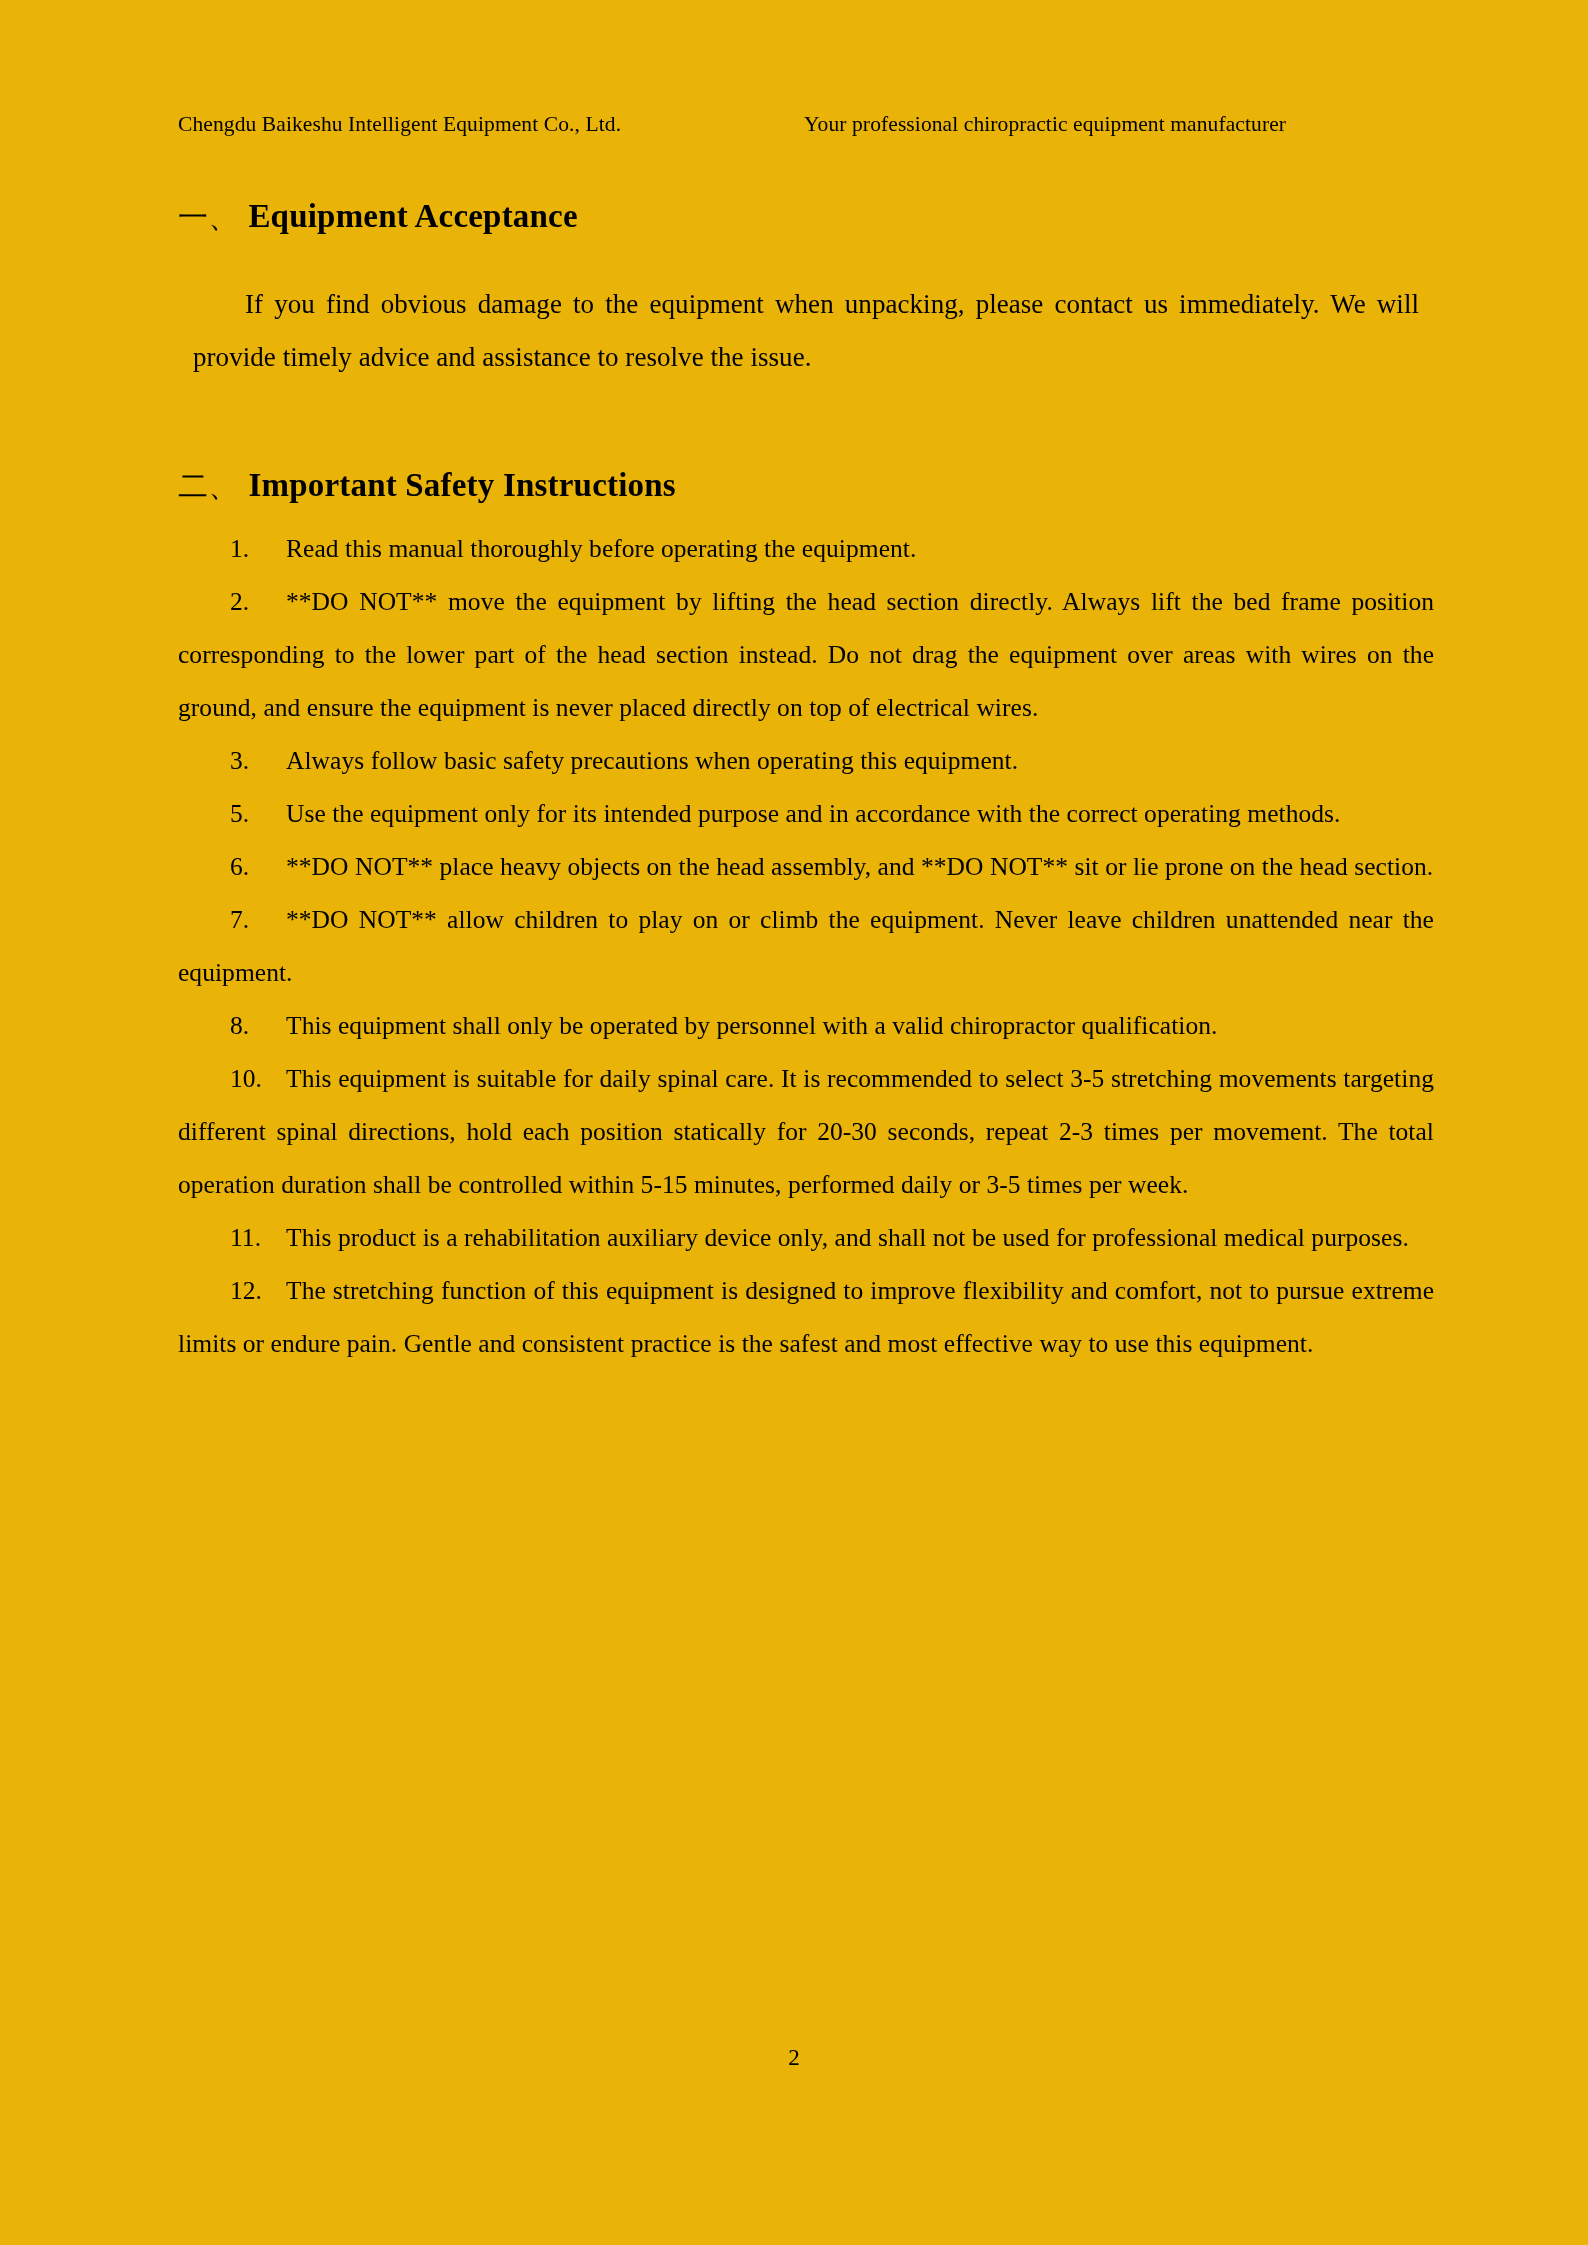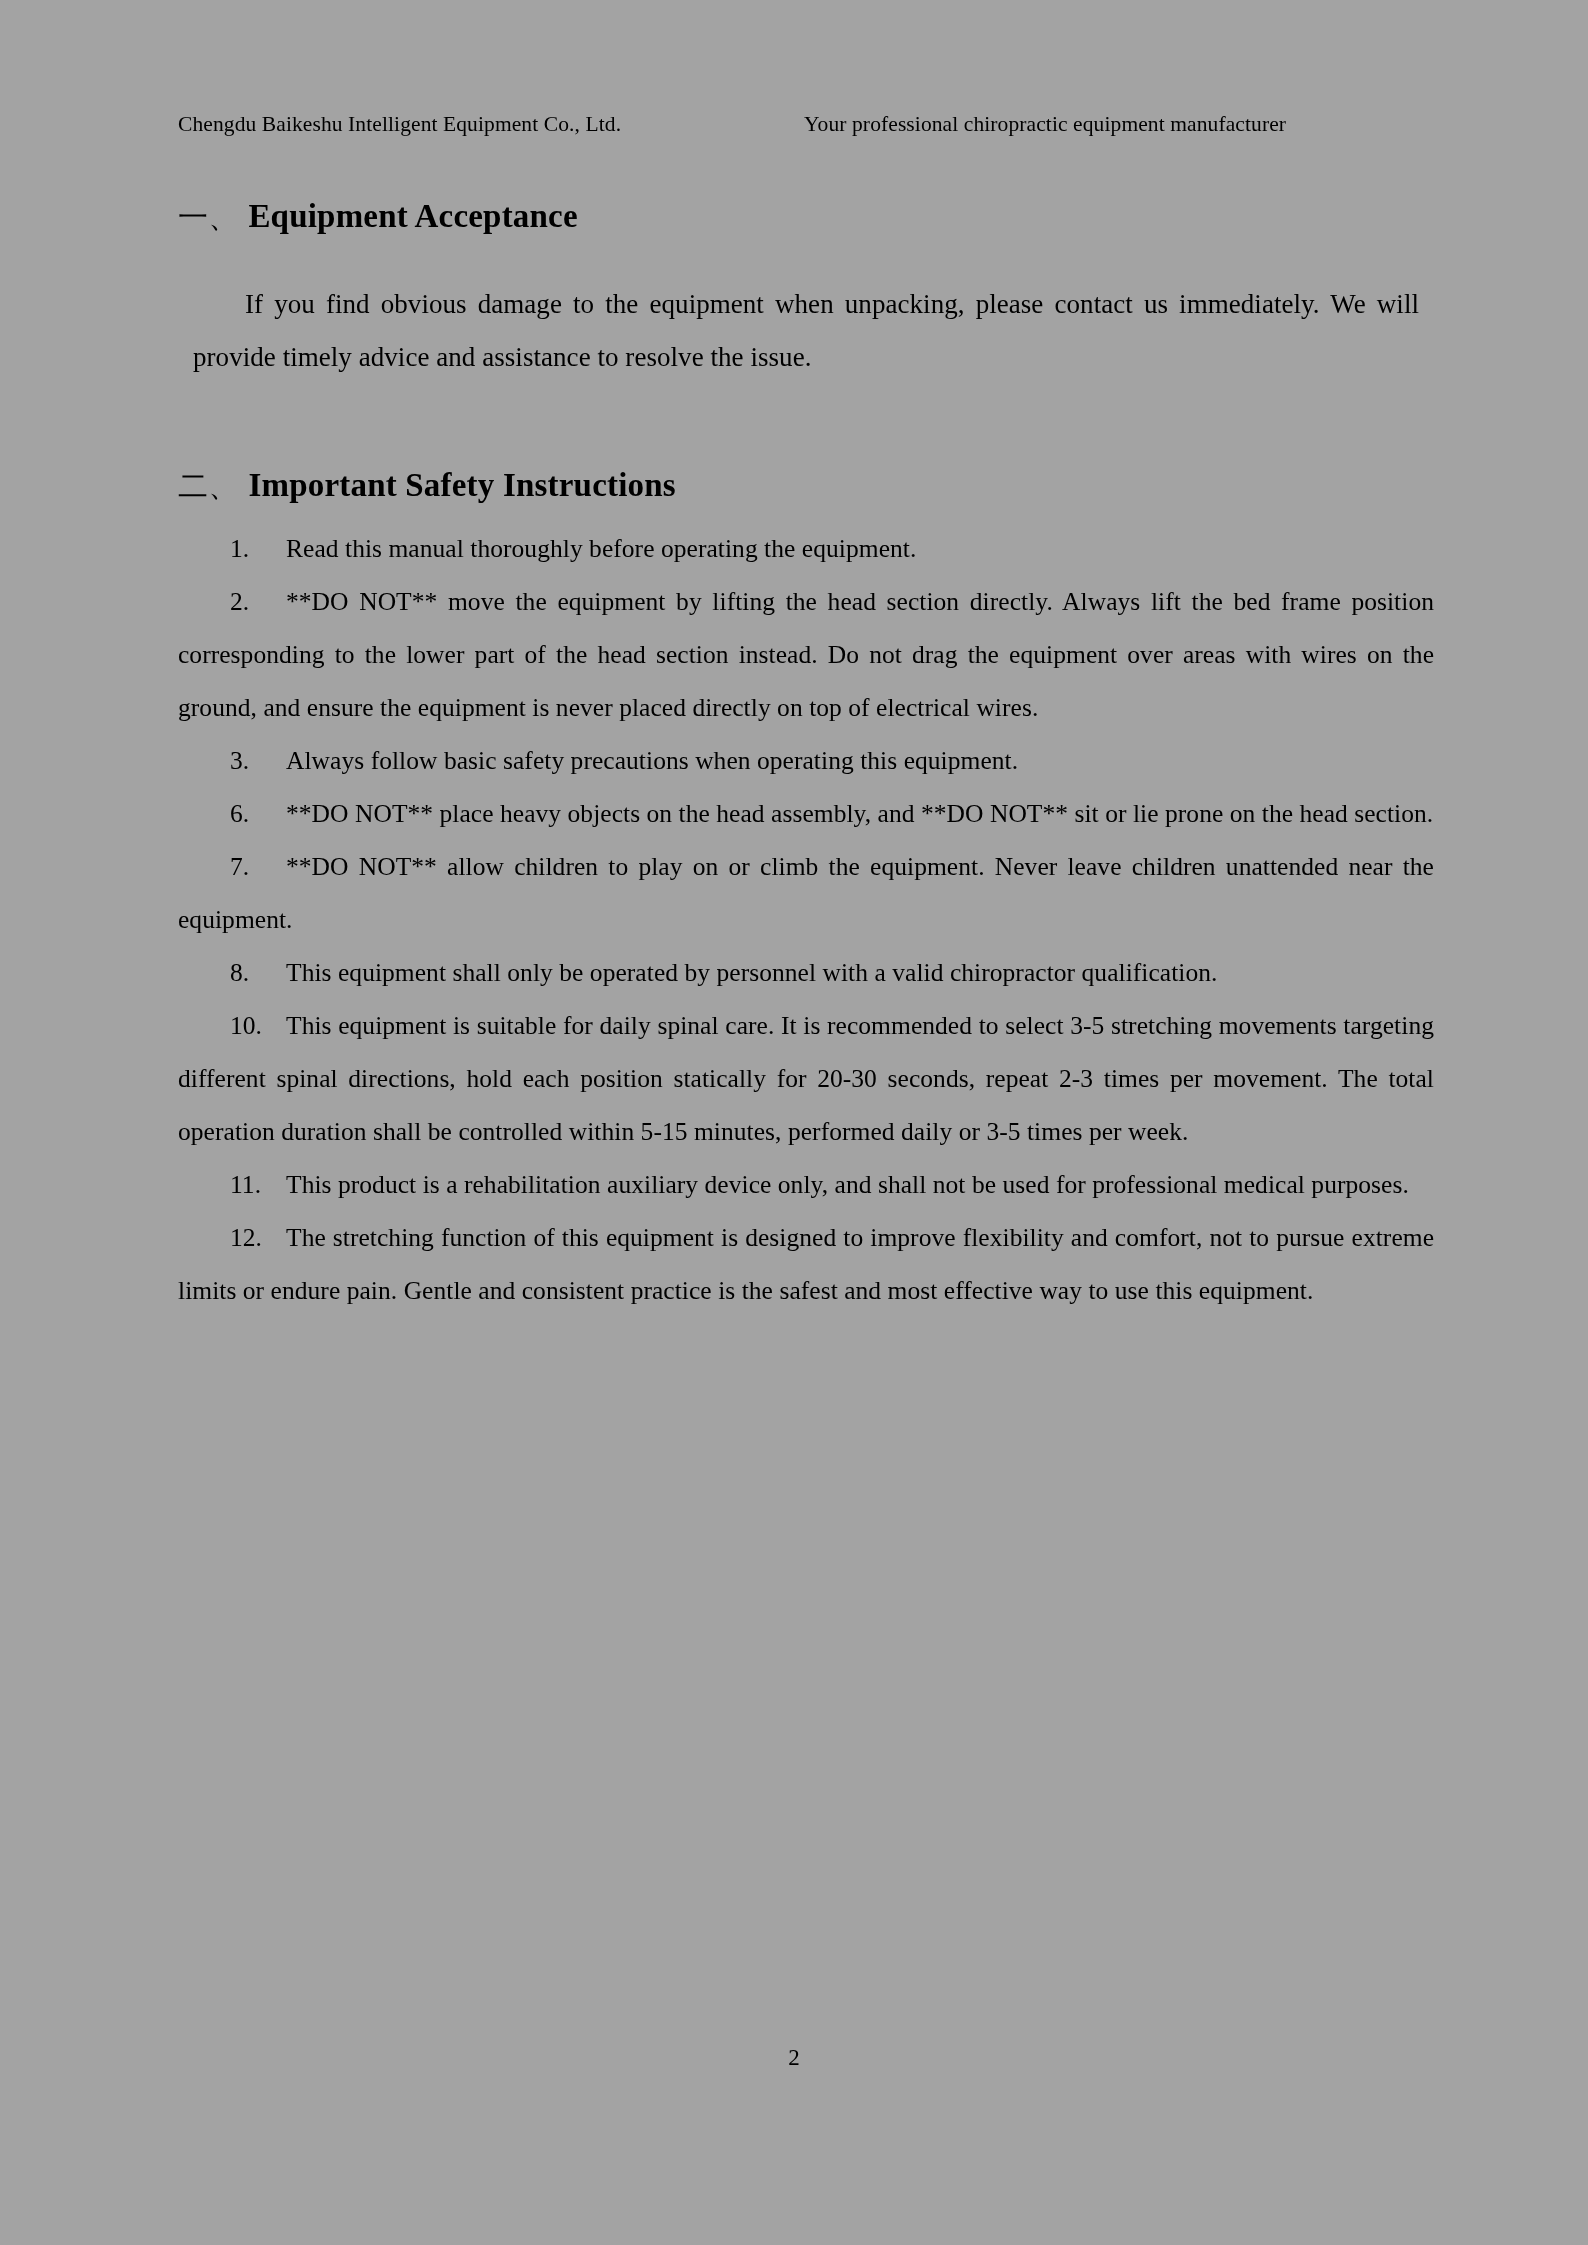--- a/index.html
+++ b/index.html
@@ -4,21 +4,21 @@
 <style>
   html, body {
     margin: 0;
     padding: 0;
     background: #ffffff;
   }
   .page {
     position: relative;
     width: 1588px;
     height: 2245px;
-    background: #a3a3a3;
+    background: #eab308;
     font-family: "Liberation Serif", "DejaVu Serif", serif;
     color: #000000;
     overflow: hidden;
     box-sizing: border-box;
   }
 
   
   .running-header {
     position: absolute;
     top: 112px;
@@ -152,20 +152,23 @@
       <li>
         <span class="item-number">1.</span><span class="item-text">Read this manual thoroughly before operating the equipment.</span>
       </li>
       <li>
         <span class="item-number">2.</span><span class="item-text">**DO NOT** move the equipment by lifting the head section directly. Always lift the bed frame position corresponding to the lower part of the head section instead. Do not drag the equipment over areas with wires on the ground, and ensure the equipment is never placed directly on top of electrical wires.</span>
       </li>
       <li>
         <span class="item-number">3.</span><span class="item-text">Always follow basic safety precautions when operating this equipment.</span>
       </li>
       <li>
+        <span class="item-number">5.</span><span class="item-text">Use the equipment only for its intended purpose and in accordance with the correct operating methods.</span>
+      </li>
+      <li>
         <span class="item-number">6.</span><span class="item-text">**DO NOT** place heavy objects on the head assembly, and **DO NOT** sit or lie prone on the head section.</span>
       </li>
       <li>
         <span class="item-number">7.</span><span class="item-text">**DO NOT** allow children to play on or climb the equipment. Never leave children unattended near the equipment.</span>
       </li>
       <li>
         <span class="item-number">8.</span><span class="item-text">This equipment shall only be operated by personnel with a valid chiropractor qualification.</span>
       </li>
       <li class="wide-number">
         <span class="item-number">10.</span><span class="item-text">This equipment is suitable for daily spinal care. It is recommended to select 3-5 stretching movements targeting different spinal directions, hold each position statically for 20-30 seconds, repeat 2-3 times per movement. The total operation duration shall be controlled within 5-15 minutes, performed daily or 3-5 times per week.</span>

